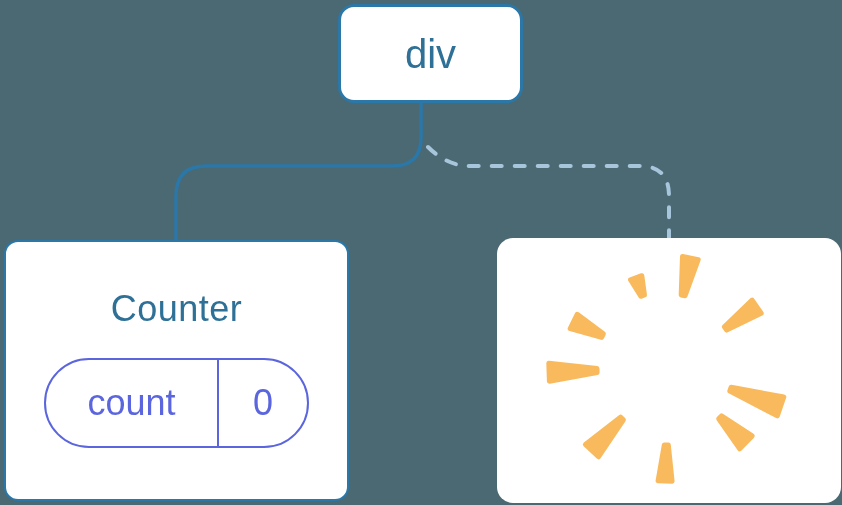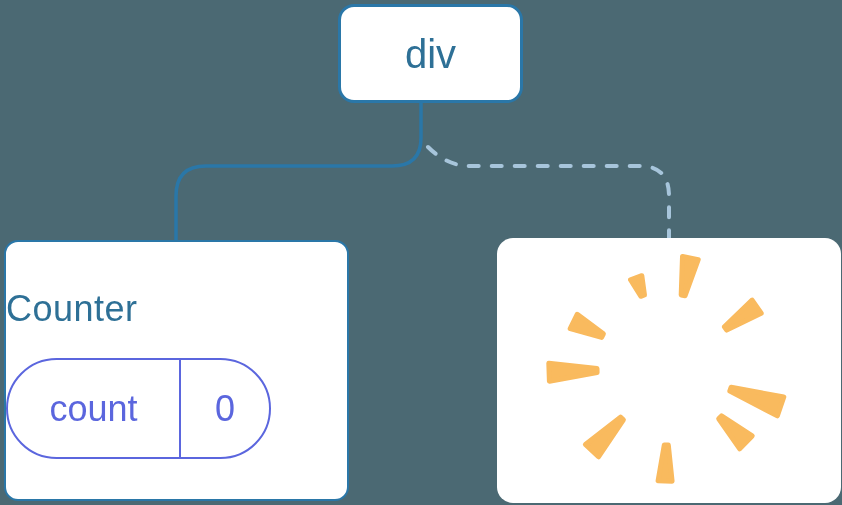--- a/index.html
+++ b/index.html
@@ -38,33 +38,33 @@
     line-height: 1;
   }
 
   .card-counter {
     position: absolute;
     left: 4px; top: 240px;
     width: 345px; height: 261px;
     background: #fff;
     border: 2.5px solid var(--line, #2A77A8);
     border-radius: 14px;
-    display: flex; flex-direction: column; align-items: flex-start;
+    display: flex; flex-direction: column; align-items: center;
     padding-top: 46px;
   }
   .counter-title {
     color: var(--nodeText, #2E7096);
     font-size: 36px;
     font-weight: 500;
     letter-spacing: 0.5px;
     line-height: 42px;
   }
   .state-pill {
     margin-top: 28px;
-    width: 265px; height: 101px;
+    width: 265px; height: 90px;
     border: 2px solid var(--accent, #5B66DE);
     border-radius: 50.5px;
     display: flex;
     overflow: hidden;
     background: #fff;
   }
   .state-key-cell {
     width: 173px; height: 100%;
     display: flex; align-items: center; justify-content: center;
     border-right: 2px solid var(--accent, #5B66DE);

